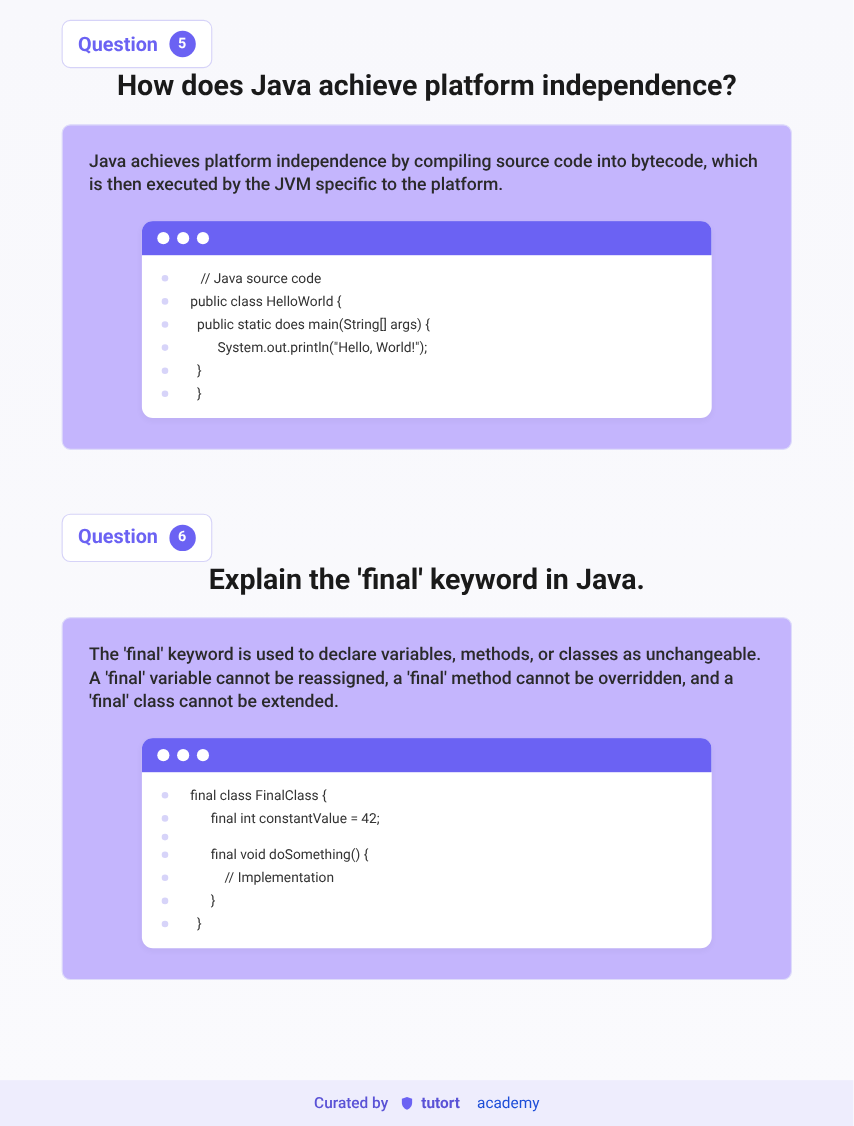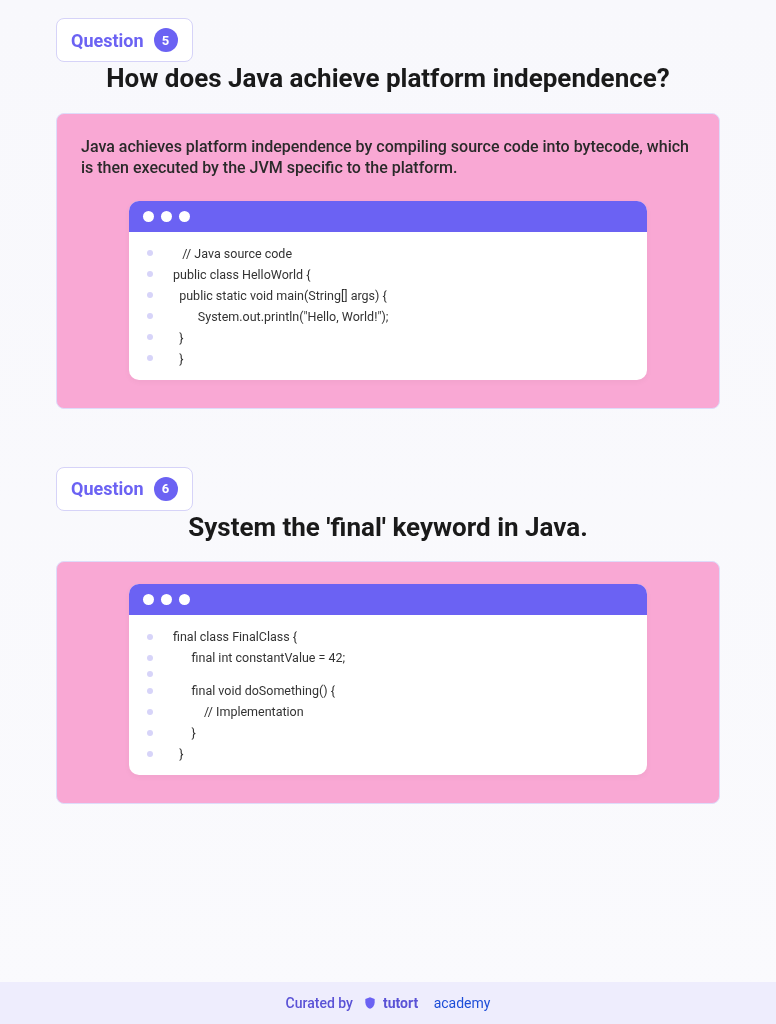--- a/index.html
+++ b/index.html
@@ -41,21 +41,21 @@
   }
   .question-title {
     font-size: 26px;
     font-weight: 700;
     color: #1a1a1a;
     margin-bottom: 18px;
     line-height: 1.25;
     text-align: center;
   }
   .answer-panel {
-    background: #f9a8d4;
+    background: #c4b5fd;
     border: 1px solid #dedcfa;
     border-radius: 8px;
     padding: 22px 24px 28px;
   }
   .answer-text {
     color: #2a2a2a;
     font-size: 16px;
     line-height: 1.35;
     font-weight: 500;
     margin-bottom: 22px;
@@ -124,21 +124,21 @@
         <div class="code-line">
             <span class="bullet"></span>
             <span class="code-text">   // Java source code</span>
           </div>
         <div class="code-line">
             <span class="bullet"></span>
             <span class="code-text">public class HelloWorld {</span>
           </div>
         <div class="code-line">
             <span class="bullet"></span>
-            <span class="code-text">  public static void main(String[] args) {</span>
+            <span class="code-text">  public static does main(String[] args) {</span>
           </div>
         <div class="code-line">
             <span class="bullet"></span>
             <span class="code-text">        System.out.println("Hello, World!");</span>
           </div>
         <div class="code-line">
             <span class="bullet"></span>
             <span class="code-text">  }</span>
           </div>
         <div class="code-line">
@@ -148,22 +148,23 @@
       </div>
     </div>
   </div>
 </div>
 
 <div class="question-block">
   <div class="question-badge">
     <span class="question-label">Question</span>
     <span class="question-number-circle">6</span>
   </div>
-  <h2 class="question-title">System the 'final' keyword in Java.</h2>
+  <h2 class="question-title">Explain the 'final' keyword in Java.</h2>
   <div class="answer-panel">
+    <p class="answer-text">The 'final' keyword is used to declare variables, methods, or classes as unchangeable. A 'final' variable cannot be reassigned, a 'final' method cannot be overridden, and a 'final' class cannot be extended.</p>
     <div class="code-window">
       <div class="code-titlebar">
         <span class="dot"></span>
         <span class="dot"></span>
         <span class="dot"></span>
       </div>
       <div class="code-body">
         <div class="code-line">
             <span class="bullet"></span>
             <span class="code-text">final class FinalClass {</span>

